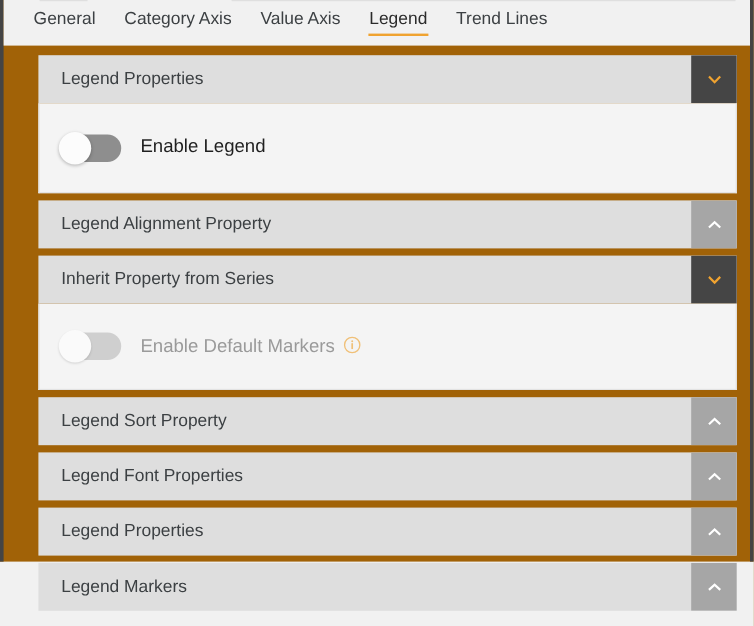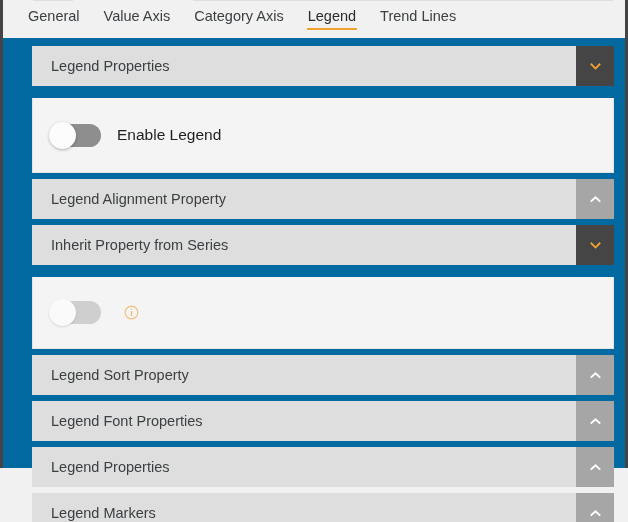--- a/index.html
+++ b/index.html
@@ -14,21 +14,21 @@
     font-family: "Liberation Sans", sans-serif;
     -webkit-font-smoothing: antialiased;
   }
 
   
   .page {
     position: absolute;
     left: 0; top: 0;
     width: 628px;
     height: 468px;
-    background: #0369a1;
+    background: #a16207;
     box-sizing: border-box;
     border-left: 3px solid #444444;
     border-right: 3px solid #444444;
   }
 
   
   .tabstrip {
     position: relative;
     height: 38px;
     background: #f1f1f1;
@@ -135,21 +135,20 @@
     box-sizing: border-box;
   }
   .acc-body.tall { height: 75px; }
   .acc-body.short { height: 72px; }
 
   .switch-row {
     display: flex;
     align-items: center;
     height: 100%;
     padding-left: 17px;
-    margin-top: 12px;
   }
 
   
   .switch {
     position: relative;
     width: 51px;
     height: 25px;
     flex: 0 0 auto;
     cursor: pointer;
   }
@@ -198,24 +197,24 @@
 
 <div class="page">
 
   <div class="tabstrip">
     <div class="tabstrip-topline"></div>
 
     <div class="tab">
       <span>General</span>
     </div>
     <div class="tab">
+      <span>Category Axis</span>
+    </div>
+    <div class="tab">
       <span>Value Axis</span>
-    </div>
-    <div class="tab">
-      <span>Category Axis</span>
     </div>
     <div class="tab active">
       <span>Legend</span>
       <span class="tab-underline"></span>
     </div>
     <div class="tab">
       <span>Trend Lines</span>
     </div>
   </div>
 
@@ -267,21 +266,21 @@
           </span>
         </div>
       </div>
       <div class="acc-body short">
         <div class="switch-row">
           <span class="switch disabled">
             <span class="track"></span>
             <span class="knob"></span>
           </span>
           <span class="switch-label disabled">
-            <span class="info-icon">
+            <span>Enable Default Markers</span><span class="info-icon">
               <svg viewBox="0 0 16 16" width="15" height="15" aria-hidden="true">
                 <circle cx="8" cy="8" r="6.8" fill="none" stroke="#f0c078" stroke-width="1.2"></circle>
                 <circle cx="8" cy="4.6" r="0.85" fill="#f0c078"></circle>
                 <rect x="7.25" y="6.4" width="1.5" height="5.2" fill="#f0c078"></rect>
               </svg>
             </span>
           </span>
         </div>
       </div>
     </div>

